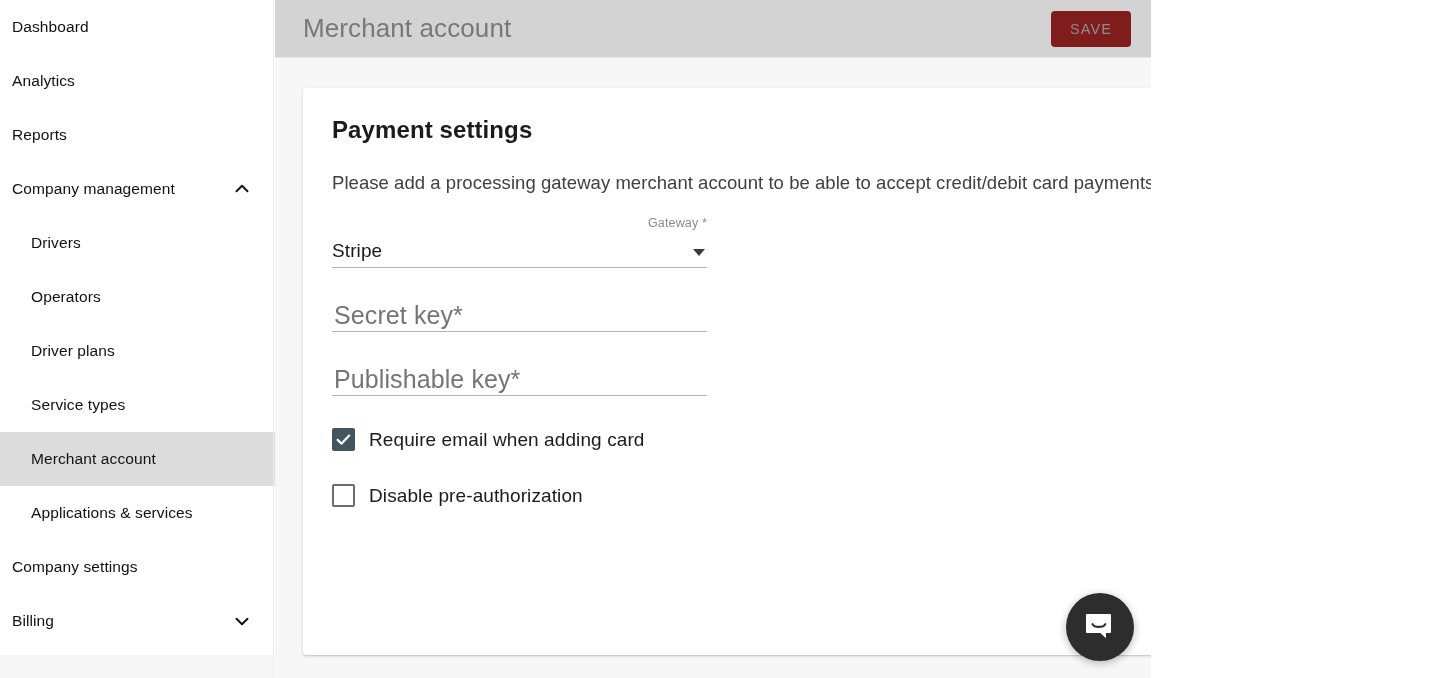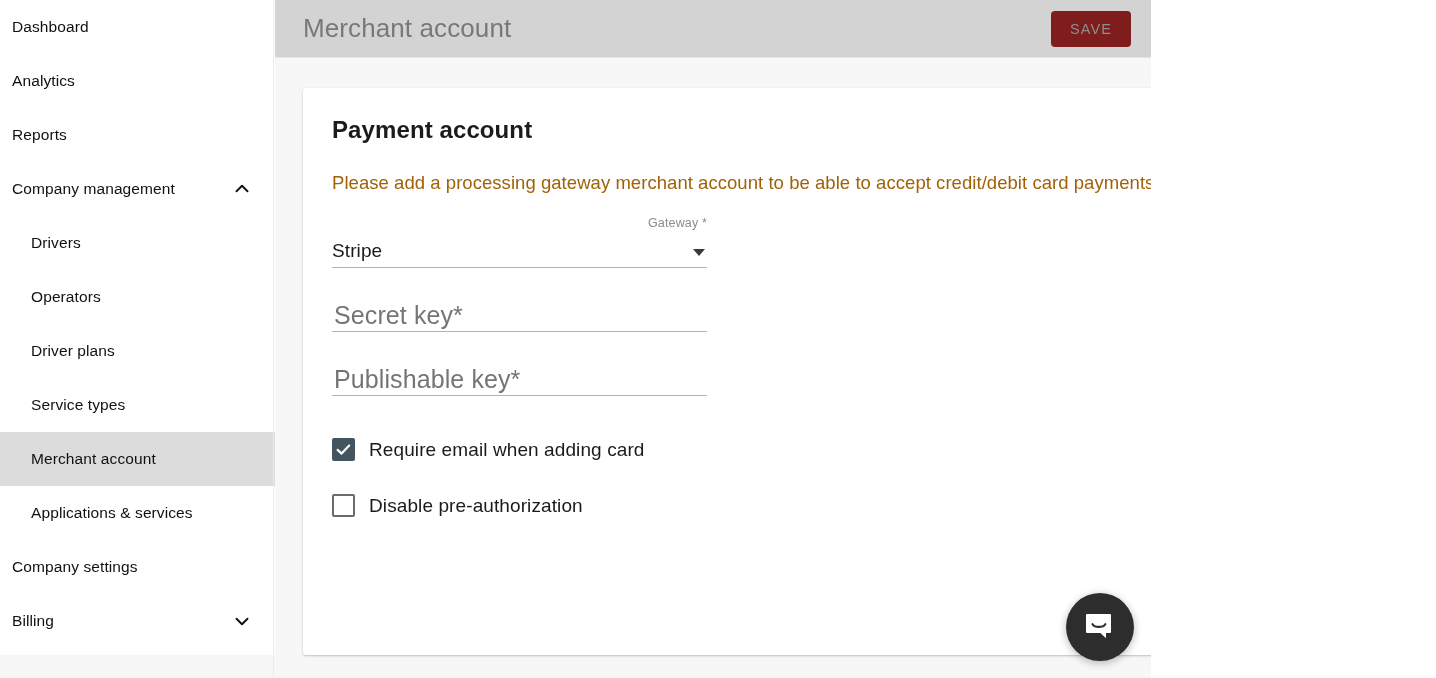--- a/index.html
+++ b/index.html
@@ -149,21 +149,21 @@
     margin: 0;
     font-size: 24px;
     font-weight: 700;
     color: #1b1b1b;
     letter-spacing: 0.1px;
   }
   .card-subtitle {
     margin: 28px 0 4px 0;
     font-size: 18.5px;
     font-weight: 400;
-    color: #a16207;
+    color: #404040;
     letter-spacing: 0.05px;
     white-space: nowrap;
   }
 
   
   .fields { margin-top: 22px; }
 
   .field {
     position: relative;
     width: 375px;
@@ -215,21 +215,21 @@
     width: 0; height: 0;
     margin: 0 2px 11px 8px;
     border-left: 6px solid transparent;
     border-right: 6px solid transparent;
     border-top: 7px solid #3a3a3a;
   }
 
   .field.no-label .field-control { height: 40px; }
 
   
-  .checks { margin-top: 42px; text-align: center; }
+  .checks { margin-top: 32px; text-align: center; }
   .check-row {
     display: flex;
     align-items: center;
     margin-bottom: 33px;
     cursor: pointer;
     user-select: none;
   }
   .cbox {
     flex: 0 0 auto;
     width: 23px; height: 23px;
@@ -333,21 +333,21 @@
 
   <section class="main">
 
     <header class="topbar">
       <span class="page-title">Merchant account</span>
       <button class="save-button">SAVE</button>
     </header>
     <div class="topbar-underline"></div>
 
     <div class="card">
-      <h1 class="card-title">Payment account</h1>
+      <h1 class="card-title">Payment settings</h1>
       <p class="card-subtitle">Please add a processing gateway merchant account to be able to accept credit/debit card payments</p>
 
       <div class="fields" id="fields">
           <div class="field">
             <span class="field-label">Gateway *</span>
             <div class="field-control">
               <span class="field-value">Stripe</span>
               <span class="select-arrow"></span>
             </div>
           </div>

